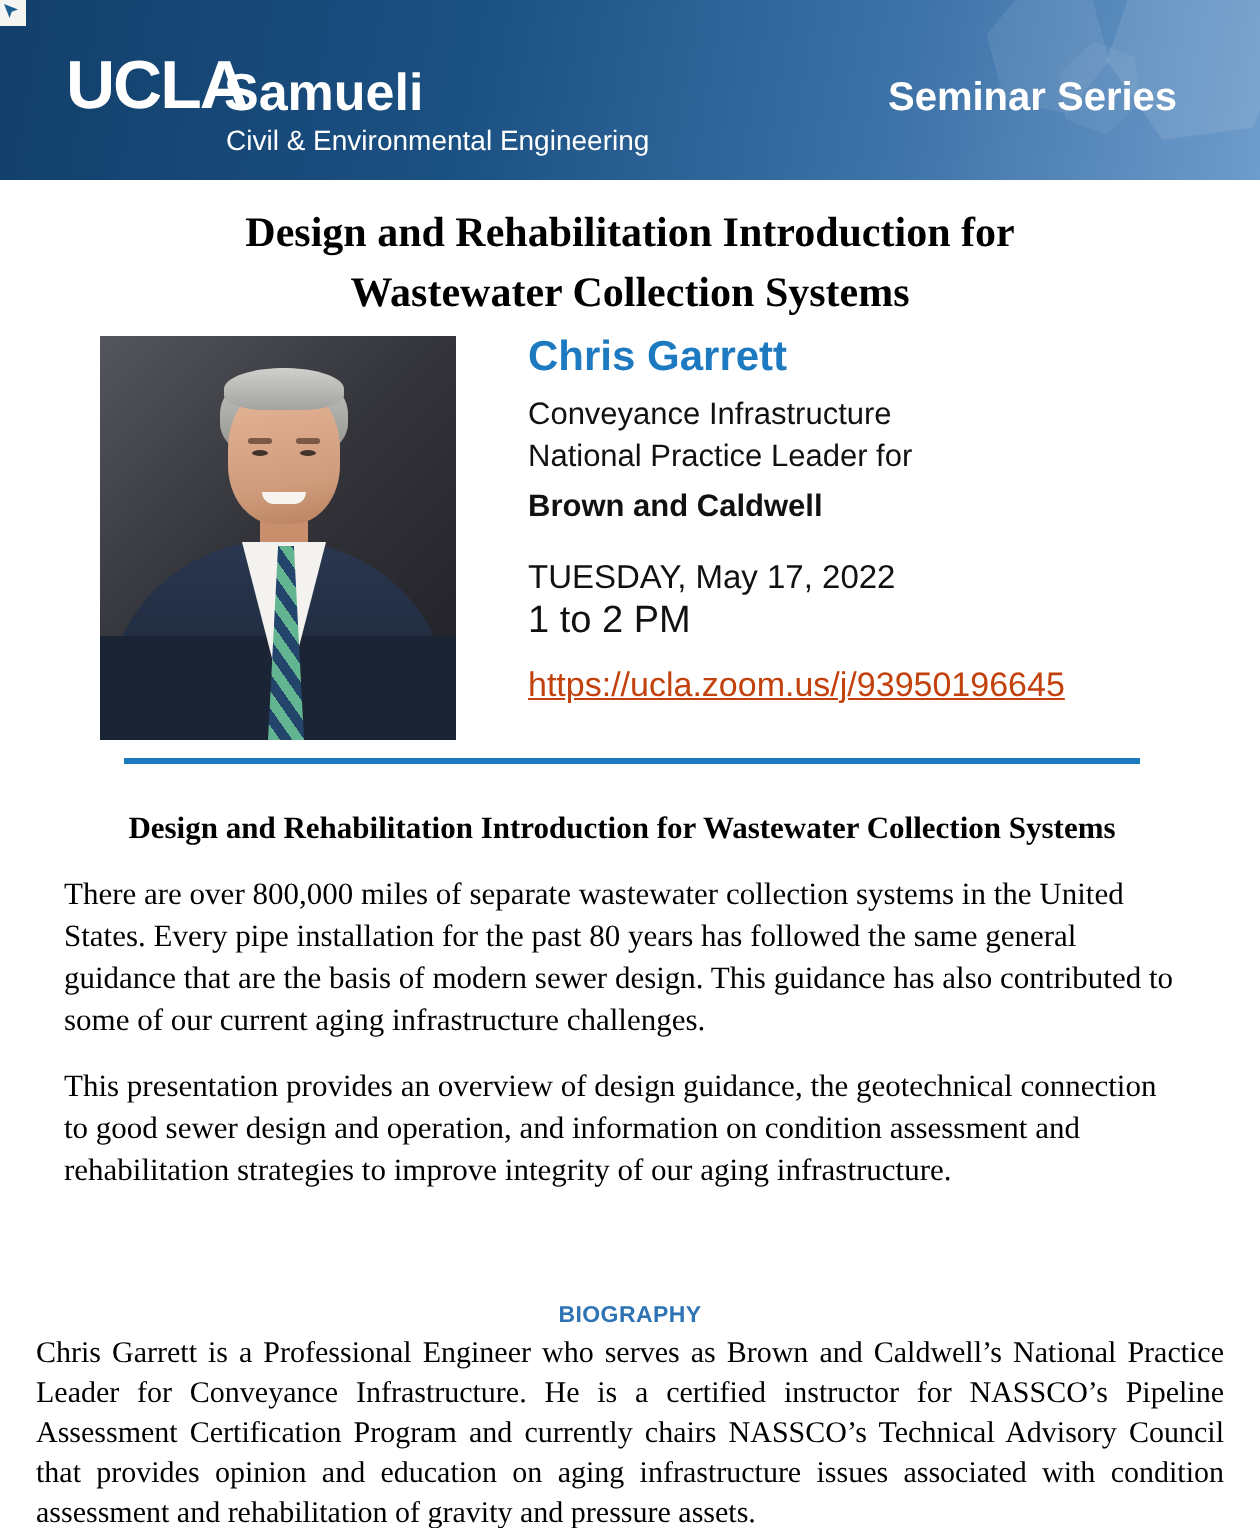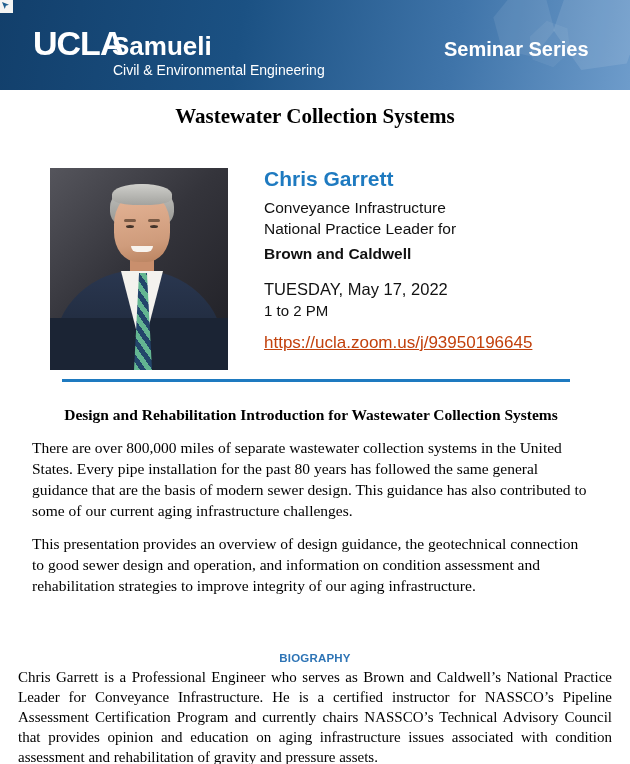--- a/index.html
+++ b/index.html
@@ -56,21 +56,21 @@
   .ph-eye-l   { left:76px; } .ph-eye-r { left:100px; }
   .ph-smile   { position:absolute; left:81px; top:78px; width:22px; height:6px; background:#f7f3ee;
                 border-radius:0 0 10px 10px; }
 
   
   .info { position:absolute; left:264px; top:166px; width:320px; color:#111; }
   .name    { font-size:21px; font-weight:bold; color:#1E7AC0; line-height:26px; }
   .role    { font-size:15.5px; line-height:21px; margin-top:5px; }
   .company { font-size:15.5px; font-weight:bold; margin-top:4px; line-height:21px; }
   .date    { font-size:16.5px; margin-top:14px; line-height:22px; }
-  .time    { font-size:15px; line-height:22px; }
+  .time    { font-size:19px; line-height:22px; }
   .zoom-link { display:inline-block; font-size:17px; margin-top:11px; color:#c2410c;
                text-decoration:underline; cursor:pointer; }
 
   
   .rule { position:absolute; left:62px; top:379px; width:508px; height:3px; background:#1E7AC0; }
 
   
   .abstract { position:absolute; left:20px; top:404px; width:582px;
               font-family:Liberation Serif, serif; font-size:15.5px; line-height:21px; color:#000; }
   .abstract-heading { text-align:center; font-weight:bold; }
@@ -97,20 +97,21 @@
     <span class="samueli">Samueli</span>
     <span class="dept">Civil &amp; Environmental Engineering</span>
     <span class="series">Seminar Series</span>
   </header>
 
   <div class="placeholder">
     <div class="ph-mark"></div>
   </div>
 
   <div class="title">
+    <div>Design and Rehabilitation Introduction for</div>
     <div>Wastewater Collection Systems</div>
   </div>
 
   <div class="photo">
     <div class="photo-bg"></div>
     <div class="ph-suit"></div>
     <div class="ph-suitbase"></div>
     <div class="ph-neck"></div>
     <div class="ph-shirt"></div>
     <div class="ph-tie"></div>

